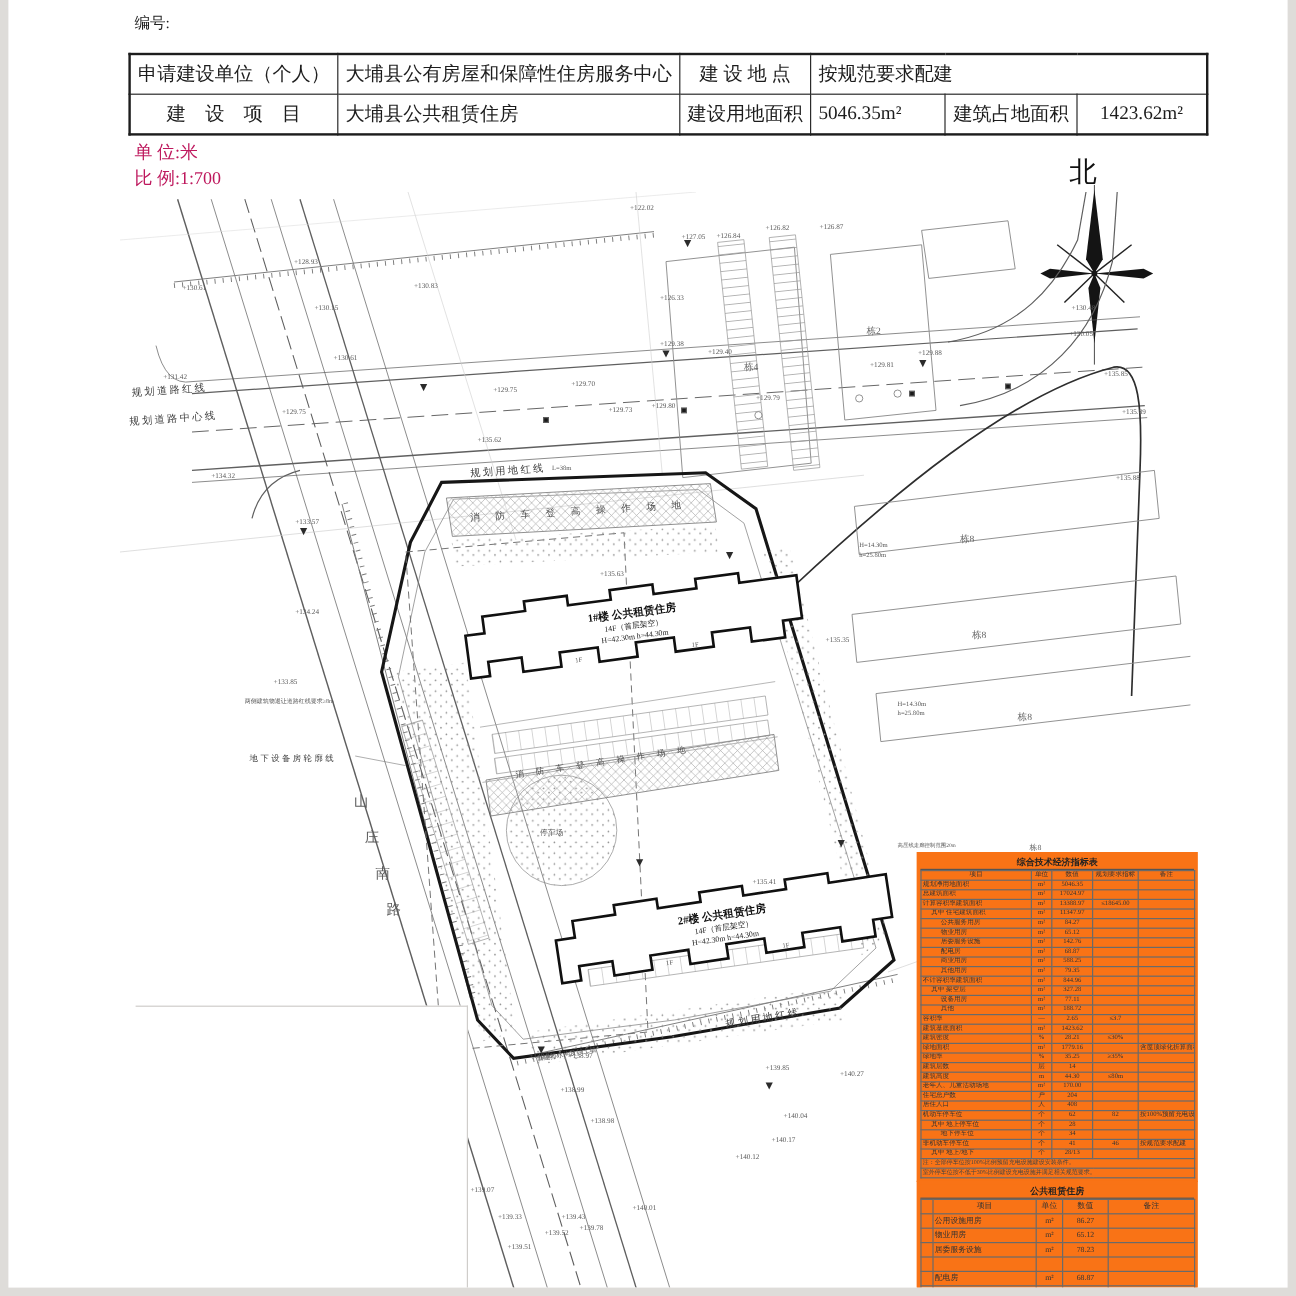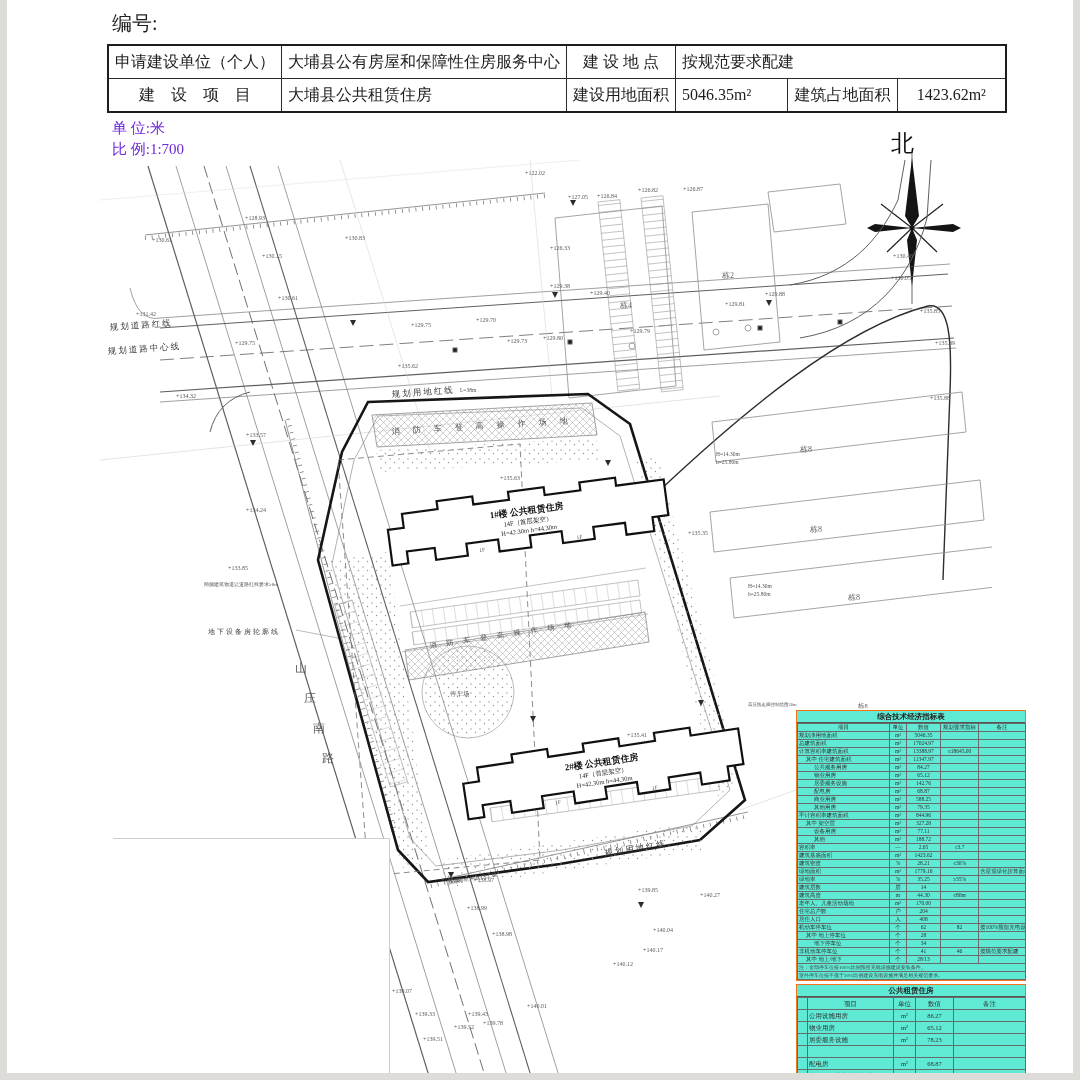--- a/index.html
+++ b/index.html
@@ -3,39 +3,39 @@
 <meta charset="utf-8">
 <style>
   html,body{margin:0;padding:0;}
   body{width:1080px;height:1080px;position:relative;background:#fff;
        font-family:"Liberation Serif","DejaVu Serif",serif;color:#222;overflow:hidden;}
   .edge{position:absolute;background:#dedcd9;z-index:9;}
   #edge-l{left:0;top:0;width:7px;height:1080px;}
   #edge-r{left:1073px;top:0;width:7px;height:1080px;}
   #edge-b{left:0;top:1073px;width:1080px;height:7px;}
   .page{position:absolute;inset:0 7px 7px 7px;background:#fff;overflow:hidden;}
-  #doc-no{position:absolute;left:105px;top:10px;font-size:20px;color:#1f1f1f;}
+  #doc-no{position:absolute;left:105px;top:10px;font-size:13px;color:#1f1f1f;}
   
   #hdr{position:absolute;left:100px;top:44px;border-collapse:collapse;table-layout:fixed;}
   #hdr td{border:1px solid #2b2b2b;height:32px;font-size:16px;color:#1d1d1d;
           padding:0 6px;white-space:nowrap;overflow:hidden;margin-top:48px;}
   #hdr{border:2px solid #1d1d1d;}
   .ctr{text-align:center;}
   
-  #meta{position:absolute;left:105px;top:118px;font-size:15px;line-height:21px;color:#6d28d9;}
+  #meta{position:absolute;left:105px;top:118px;font-size:15px;line-height:21px;color:#be185d;}
   
   #north-label{position:absolute;left:884px;top:128px;font-size:23px;color:#111;}
   #compass{position:absolute;left:850px;top:154px;}
   
   #plan{position:absolute;left:93px;top:160px;}
   
   #patch{position:absolute;left:106px;top:838px;width:276px;height:236px;background:#fff;
          border-top:1px solid #cfcdca;border-right:1px solid #cfcdca;z-index:3;}
   
-  .tb{position:absolute;background:#5eead4;z-index:4;border:1px solid #f97316;margin-left:32px;}
+  .tb{position:absolute;background:#f97316;z-index:4;border:3px solid #f97316;}
   .tb .ttl{text-align:center;font-size:7.5px;line-height:11px;font-weight:bold;color:#222;
            border-bottom:1px solid #555;}
   .tb table{border-collapse:collapse;width:100%;table-layout:fixed;}
   .tb td,.tb th{border:0.5px solid #6a6a6a;font-weight:normal;color:#333;
       font-size:5.5px;line-height:7px;padding:0 1px;white-space:nowrap;overflow:hidden;height:7px;}
   #t1{left:757px;top:710px;width:228px;}
   #t2{left:757px;top:984px;width:228px;}
   #t2 td,#t2 th{font-size:6.5px;line-height:11px;height:11px;}
   .note td{border-left:0.5px solid #6a6a6a;font-size:5px;color:#444;}
   

